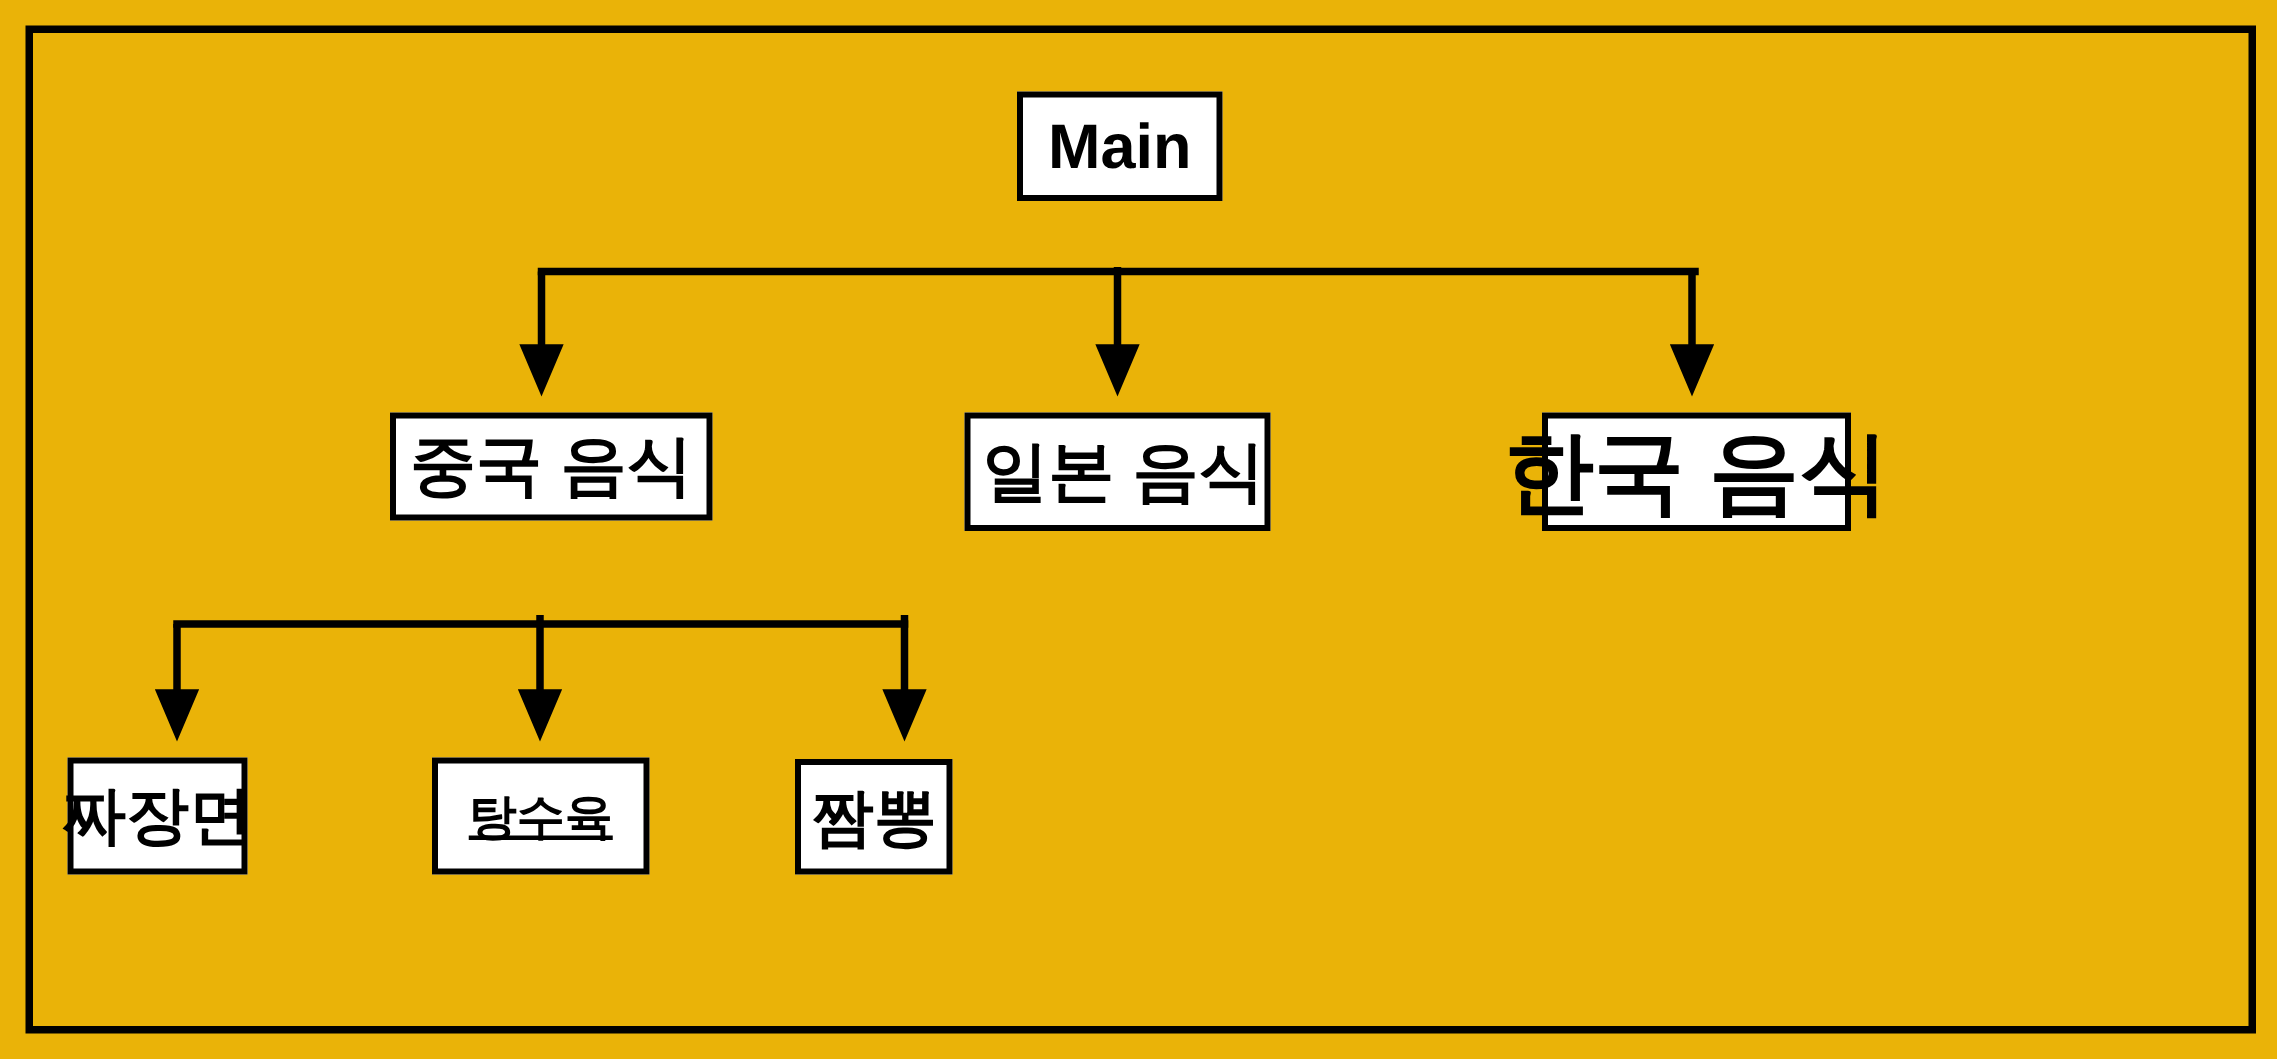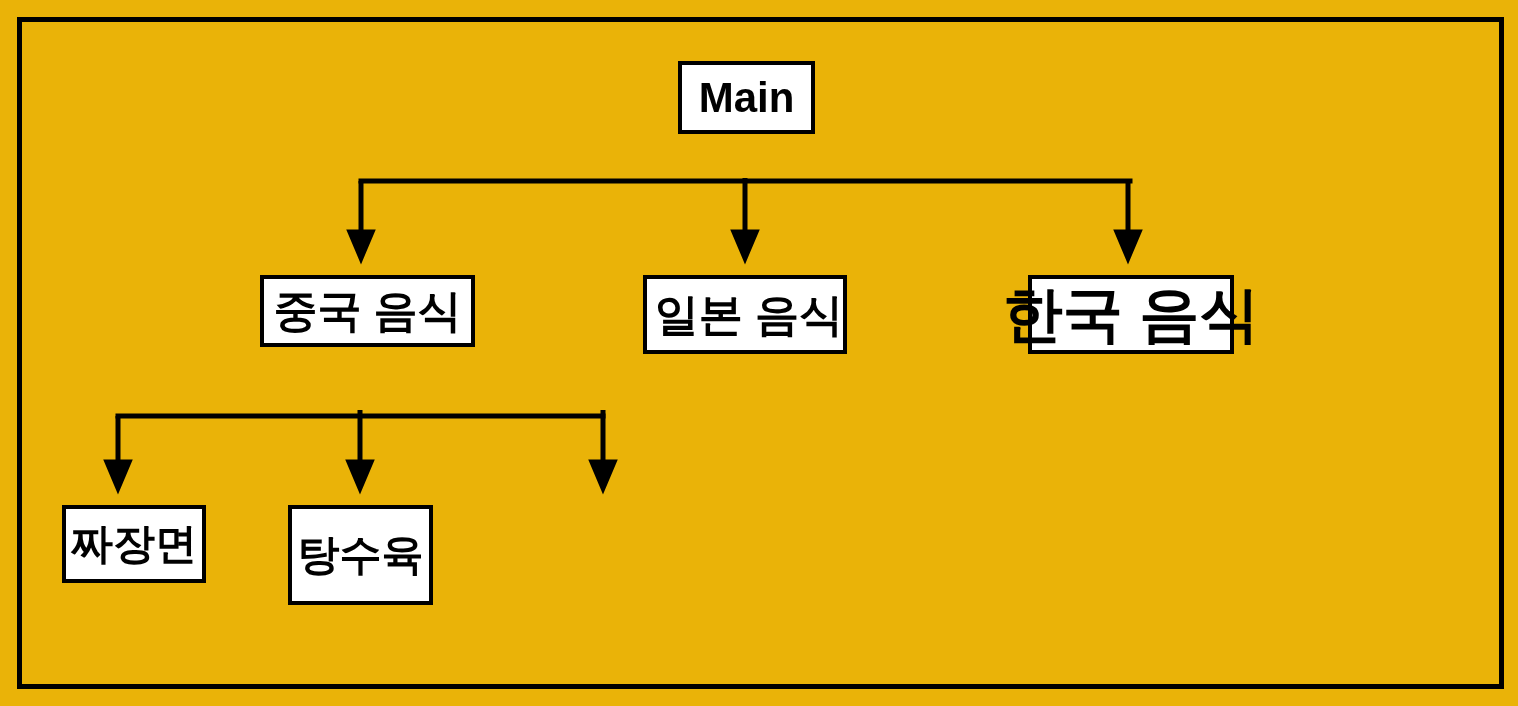--- a/index.html
+++ b/index.html
@@ -40,22 +40,22 @@
     display: flex;
     align-items: center;
     justify-content: center;
     white-space: nowrap;
     line-height: 1;
   }
   #node-main          { left: 678px;  top: 61px;  width: 137px; height: 73px; font-size: 42px; }
   #node-chinese-food  { left: 260px;  top: 275px; width: 215px; height: 72px; font-size: 44px; }
   #node-japanese-food { left: 643px;  top: 275px; width: 204px; height: 79px; font-size: 44px; justify-content: flex-end; }
   #node-korean-food   { left: 1028px; top: 275px; width: 206px; height: 79px; font-size: 60px; }
-  #node-jjajangmyeon  { left: 62px;   top: 505px; width: 144px; height: 78px; font-size: 42px; }
-  #node-tangsuyuk     { left: 288px;  top: 505px; width: 145px; height: 100px; font-size: 42px; }
+  #node-jjajangmyeon  { left: 45px;   top: 505px; width: 120px; height: 78px; font-size: 42px; }
+  #node-tangsuyuk     { left: 288px;  top: 505px; width: 145px; height: 78px; font-size: 32px; text-decoration: underline; }
   #node-jjamppong     { left: 530px;  top: 506px; width: 105px; height: 77px; font-size: 42px; }
 </style>
 </head>
 <body>
 
 <div class="canvas">
 
   <div class="frame"></div>
 
   <svg class="wires" width="1518" height="706" viewBox="0 0 1518 706">
@@ -96,14 +96,17 @@
   </div>
 
   <div class="node" id="node-jjajangmyeon">
     <span>짜장면</span>
   </div>
 
   <div class="node" id="node-tangsuyuk">
     <span>탕수육</span>
   </div>
 
+  <div class="node" id="node-jjamppong">
+    <span>짬뽕</span>
+  </div>
 
 </div>
 
 </body></html>

